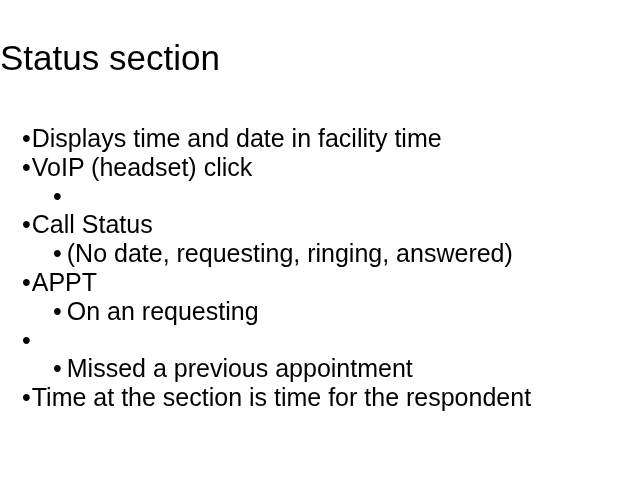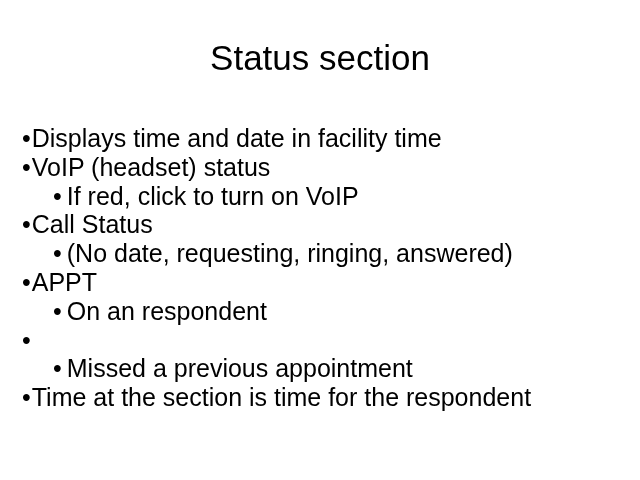--- a/index.html
+++ b/index.html
@@ -16,21 +16,21 @@
     position: relative;
     width: 640px;
     height: 480px;
     background: #ffffff;
   }
   .title {
     position: absolute;
     top: 39px;
     left: 0;
     width: 100%;
-    text-align: center;
+    text-align: left;
     font-size: 35px;
     line-height: 1.1;
     font-weight: 400;
     letter-spacing: 0;
     white-space: nowrap;
   }
   .bullets {
     position: absolute;
     top: 124px;
     left: 22px;
@@ -55,41 +55,40 @@
 
 <div class="slide">
   <div class="title">Status section</div>
   <div class="bullets" id="bullet-list">
       <div class="line lvl1">
         <span class="bullet">•</span>
         <span class="txt">Displays time and date in facility time</span>
       </div>
       <div class="line lvl1">
         <span class="bullet">•</span>
-        <span class="txt">VoIP (headset) status</span>
+        <span class="txt">VoIP (headset) click</span>
       </div>
       <div class="line lvl2">
         <span class="bullet">•</span>
-        <span class="txt">If red, click to turn on VoIP</span>
       </div>
       <div class="line lvl1">
         <span class="bullet">•</span>
         <span class="txt">Call Status</span>
       </div>
       <div class="line lvl2">
         <span class="bullet">•</span>
         <span class="txt">(No date, requesting, ringing, answered)</span>
       </div>
       <div class="line lvl1">
         <span class="bullet">•</span>
         <span class="txt">APPT</span>
       </div>
       <div class="line lvl2">
         <span class="bullet">•</span>
-        <span class="txt">On an respondent</span>
+        <span class="txt">On an requesting</span>
       </div>
       <div class="line lvl1">
         <span class="bullet">•</span>
       </div>
       <div class="line lvl2">
         <span class="bullet">•</span>
         <span class="txt">Missed a previous appointment</span>
       </div>
       <div class="line lvl1">
         <span class="bullet">•</span>

